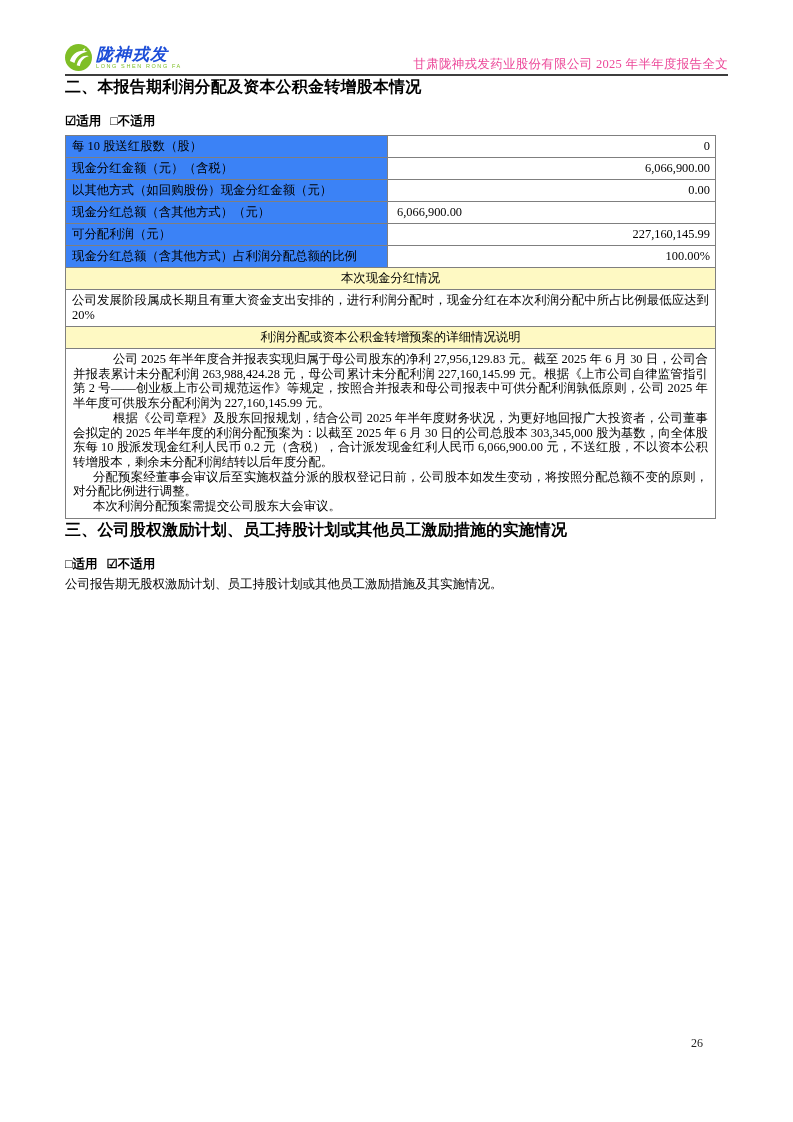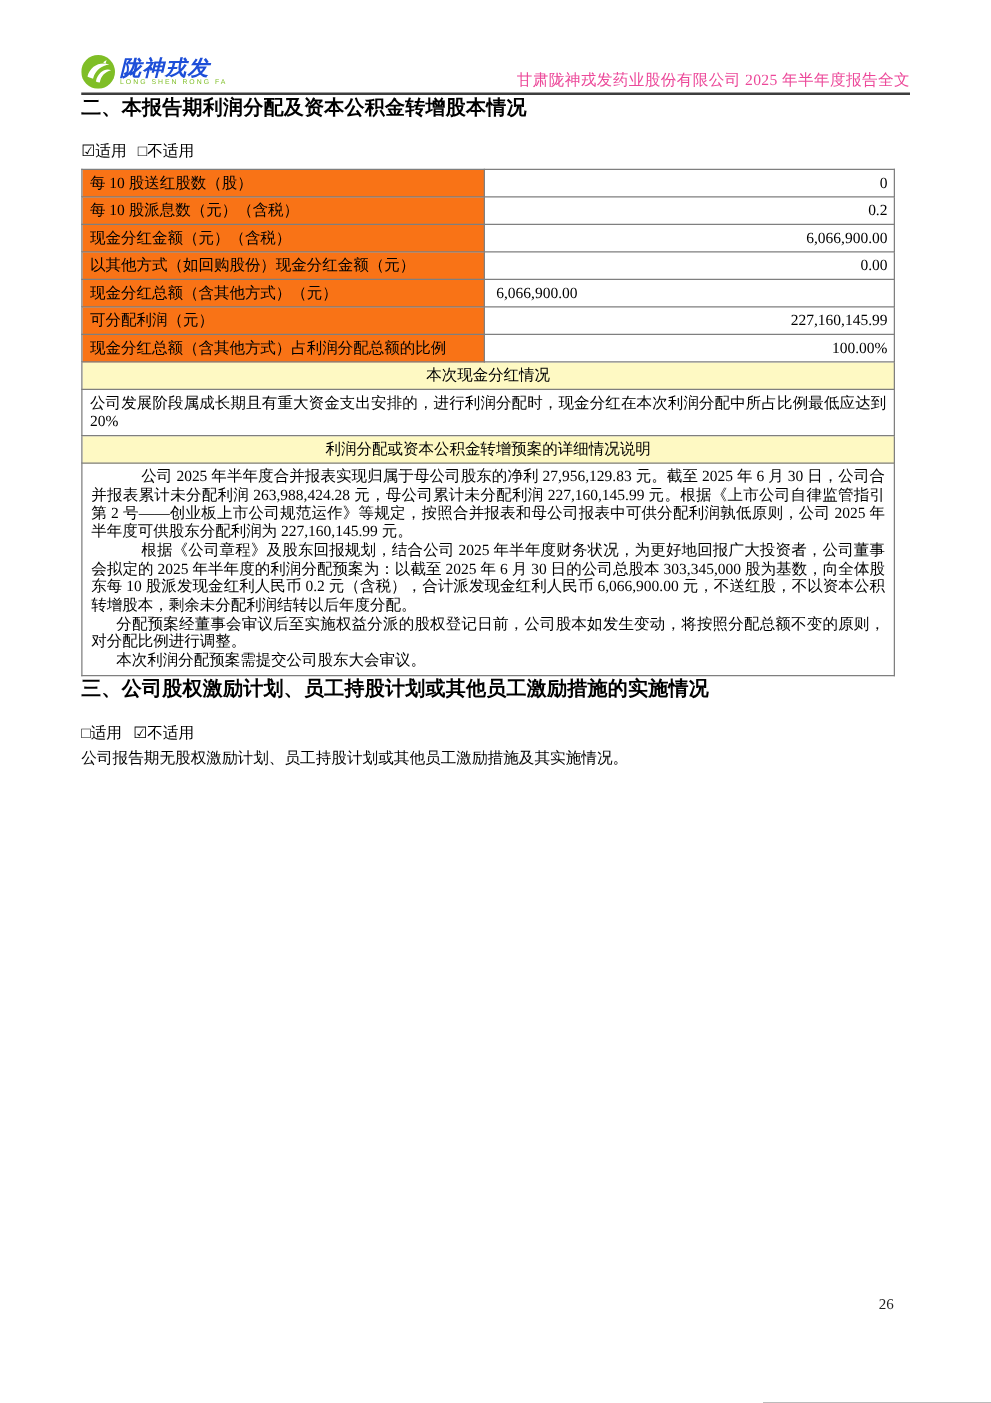--- a/index.html
+++ b/index.html
@@ -38,53 +38,53 @@
   .header-rule {
     position: absolute; left: 65px; right: 65px; top: 74px;
     border-top: 2.5px solid #3d3d3d;
   }
   
   .content { position: absolute; left: 65px; top: 76px; width: 663px; }
   h2.section-title {
     font-size: 16px; font-weight: bold; letter-spacing: 0.2px;
     line-height: 22px;
   }
-  .applicability { margin-top: 16px; font-size: 12.5px; line-height: 15px; }
+  .applicability { margin-top: 16px; font-size: 12.5px; line-height: 15px; font-weight: bold; }
   .applicability .chk-group { margin-right: 9px; }
   .applicability .chk-symbol { font-size: 12.5px; }
   
   table.dist-table {
     margin-top: 6px;
     width: 651px;
     border-collapse: collapse;
     font-size: 12.4px;
   }
   .dist-table td {
     border: 1px solid #7f7f7f;
     padding: 2px 6px;
     line-height: 17px;
     vertical-align: middle;
   }
-  .dist-table td.lbl { background: #f97316; width: 322px; }
+  .dist-table td.lbl { background: #3b82f6; width: 322px; }
   .dist-table td.val { text-align: right; padding-right: 5px; }
   .dist-table td.val.val-left { text-align: left; padding-left: 9px; }
   .dist-table td.span-head { background: #fef9c3; text-align: center; }
   .dist-table td.span-note { text-align: justify; line-height: 15px; padding: 3px 6px; }
   .dist-table td.span-detail { padding: 3px 7px 4px 7px; }
   .span-detail p {
     text-align: justify;
     line-height: 14.7px;
     font-size: 12.4px;
   }
   .indent-lg { text-indent: 40px; }
   .indent-sm { text-indent: 20px; }
   .section3-body { margin-top: 4px; font-size: 12.5px; line-height: 17px; }
   
   .page-number {
-    position: absolute; top: 1036px; right: 78px;
+    position: absolute; top: 1036px; right: 90px;
     font-size: 12px; color: #222;
   }
 </style>
 </head>
 <body>
 
 <div class="page">
 
   <div class="header">
     <div class="logo">
@@ -109,24 +109,20 @@
 
     <div class="applicability">
       <span class="chk-group"><span class="chk-symbol">☑</span><span>适用</span></span><span class="chk-group"><span class="chk-symbol">□</span><span>不适用</span></span>
     </div>
 
     <table class="dist-table">
       <tbody>
         <tr>
           <td class="lbl">每 10 股送红股数（股）</td>
           <td class="val">0</td>
-        </tr>
-        <tr>
-          <td class="lbl">每 10 股派息数（元）（含税）</td>
-          <td class="val">0.2</td>
         </tr>
         <tr>
           <td class="lbl">现金分红金额（元）（含税）</td>
           <td class="val">6,066,900.00</td>
         </tr>
         <tr>
           <td class="lbl">以其他方式（如回购股份）现金分红金额（元）</td>
           <td class="val">0.00</td>
         </tr>
         <tr>

